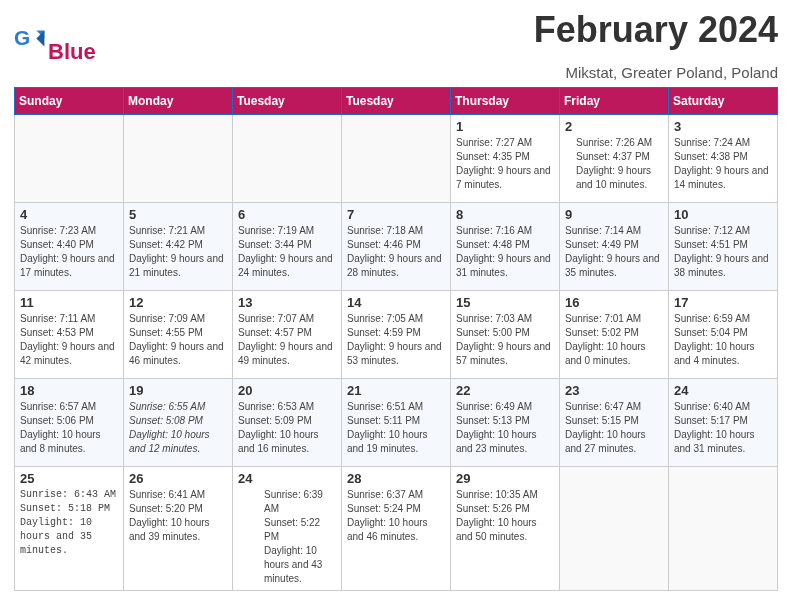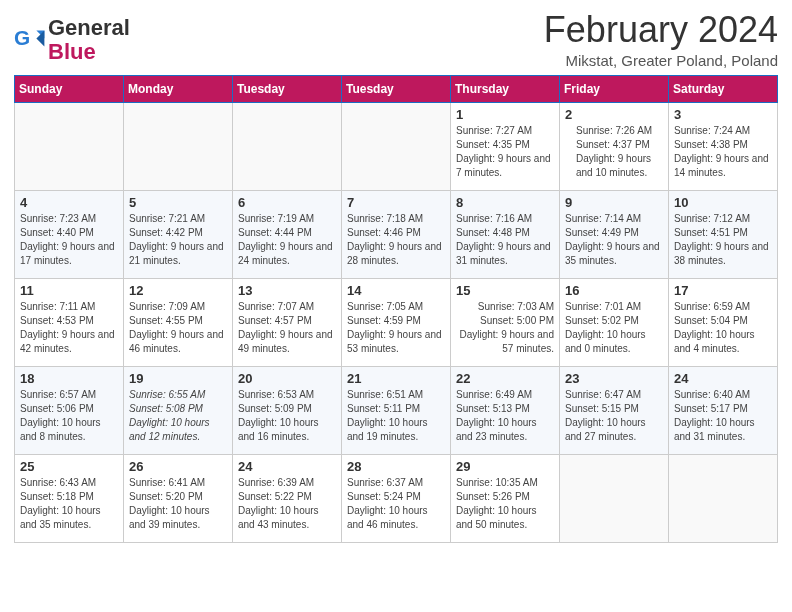--- a/index.html
+++ b/index.html
@@ -33,28 +33,28 @@
     .logo-icon {
       width: 32px;
       height: 32px;
       margin-right: 2px;
     }
     .title-area {
       text-align: right;
     }
     .main-title {
       font-size: 36px;
-      font-weight: normal;
+      font-weight: bold;
       color: #333;
       line-height: 1.1;
     }
     .subtitle {
       font-size: 15px;
       color: #555;
-      margin-top: 2px;
+      margin-top: 14px;
     }
     table {
       width: 100%;
       border-collapse: collapse;
       table-layout: fixed;
     }
     th {
       background-color: #be185d;
       color: #fff;
       font-size: 12px;
@@ -97,21 +97,21 @@
 <body>
 
 <div class="header-area">
   <div class="logo">
     <svg class="logo-icon" viewBox="0 0 40 40" xmlns="http://www.w3.org/2000/svg">
       <text y="26" font-size="26" fill="#2a7dd4" font-weight="bold" font-family="Arial">G</text>
       <polygon points="28,8 38,8 38,18" fill="#2a7dd4"></polygon>
       <polygon points="28,18 38,8 38,28" fill="#1a5ca0"></polygon>
     </svg>
     <div class="logo-text">
-      <span style="color:#333">General</span><br>
+      <br>
       <span style="color:#be185d">Blue</span>
     </div>
   </div>
   <div class="title-area">
     <div class="main-title">February 2024</div>
     <div class="subtitle">Mikstat, Greater Poland, Poland</div>
   </div>
 </div>
 
 <table>
@@ -160,21 +160,21 @@
         </td>
         <td>
           <span class="day-num">5</span>
           <div class="day-info" style="white-space: pre-line;">Sunrise: 7:21 AM
 Sunset: 4:42 PM
 Daylight: 9 hours and 21 minutes.</div>
         </td>
         <td>
           <span class="day-num">6</span>
           <div class="day-info" style="white-space: pre-line;">Sunrise: 7:19 AM
-Sunset: 4:44 PM
+Sunset: 3:44 PM
 Daylight: 9 hours and 24 minutes.</div>
         </td>
         <td>
           <span class="day-num">7</span>
           <div class="day-info" style="white-space: pre-line;">Sunrise: 7:18 AM
 Sunset: 4:46 PM
 Daylight: 9 hours and 28 minutes.</div>
         </td>
         <td>
           <span class="day-num">8</span>
@@ -215,21 +215,21 @@
 Daylight: 9 hours and 49 minutes.</div>
         </td>
         <td>
           <span class="day-num">14</span>
           <div class="day-info" style="white-space: pre-line;">Sunrise: 7:05 AM
 Sunset: 4:59 PM
 Daylight: 9 hours and 53 minutes.</div>
         </td>
         <td>
           <span class="day-num">15</span>
-          <div class="day-info" style="white-space: pre-line; text-align: right;">Sunrise: 7:03 AM
+          <div class="day-info" style="white-space: pre-line;">Sunrise: 7:03 AM
 Sunset: 5:00 PM
 Daylight: 9 hours and 57 minutes.</div>
         </td>
         <td>
           <span class="day-num">16</span>
           <div class="day-info" style="white-space: pre-line;">Sunrise: 7:01 AM
 Sunset: 5:02 PM
 Daylight: 10 hours and 0 minutes.</div>
         </td>
         <td>
@@ -279,33 +279,33 @@
         <td>
           <span class="day-num">24</span>
           <div class="day-info" style="white-space: pre-line;">Sunrise: 6:40 AM
 Sunset: 5:17 PM
 Daylight: 10 hours and 31 minutes.</div>
         </td>
       </tr>
       <tr>
         <td>
           <span class="day-num">25</span>
-          <div class="day-info" style="white-space: pre-line;">Sunrise: 6:43 AM
+          <div class="day-info" style="white-space: pre-line; font-family: Liberation Mono, monospace;">Sunrise: 6:43 AM
 Sunset: 5:18 PM
 Daylight: 10 hours and 35 minutes.</div>
         </td>
         <td>
           <span class="day-num">26</span>
           <div class="day-info" style="white-space: pre-line;">Sunrise: 6:41 AM
 Sunset: 5:20 PM
 Daylight: 10 hours and 39 minutes.</div>
         </td>
         <td>
           <span class="day-num">24</span>
-          <div class="day-info" style="white-space: pre-line;">Sunrise: 6:39 AM
+          <div class="day-info" style="white-space: pre-line; margin-left: 26px;">Sunrise: 6:39 AM
 Sunset: 5:22 PM
 Daylight: 10 hours and 43 minutes.</div>
         </td>
         <td>
           <span class="day-num">28</span>
           <div class="day-info" style="white-space: pre-line;">Sunrise: 6:37 AM
 Sunset: 5:24 PM
 Daylight: 10 hours and 46 minutes.</div>
         </td>
         <td>

